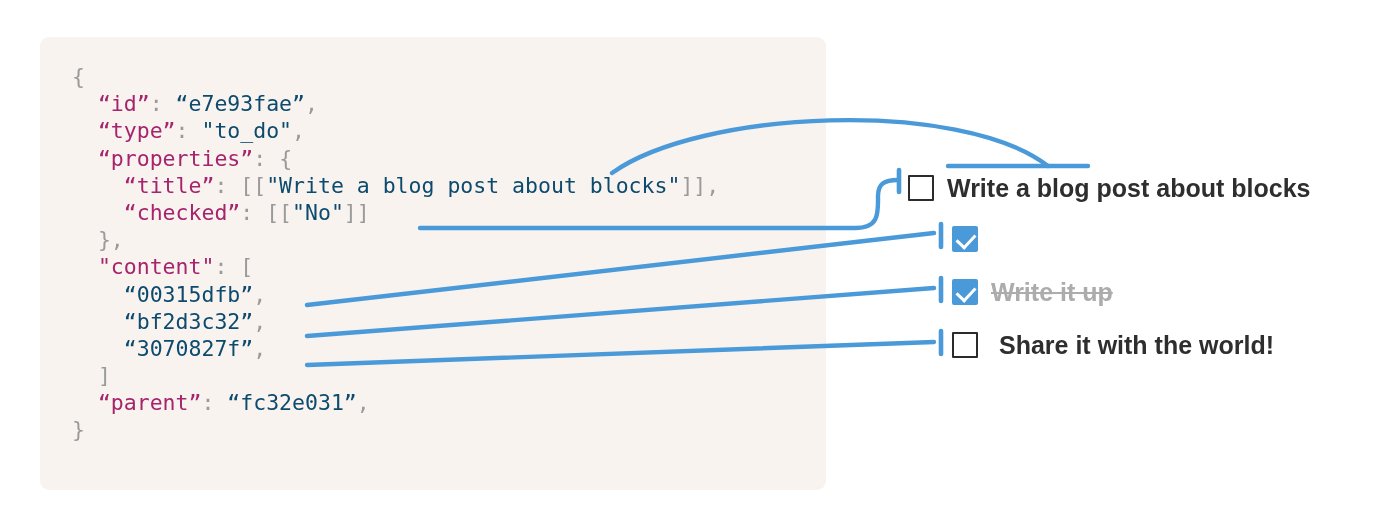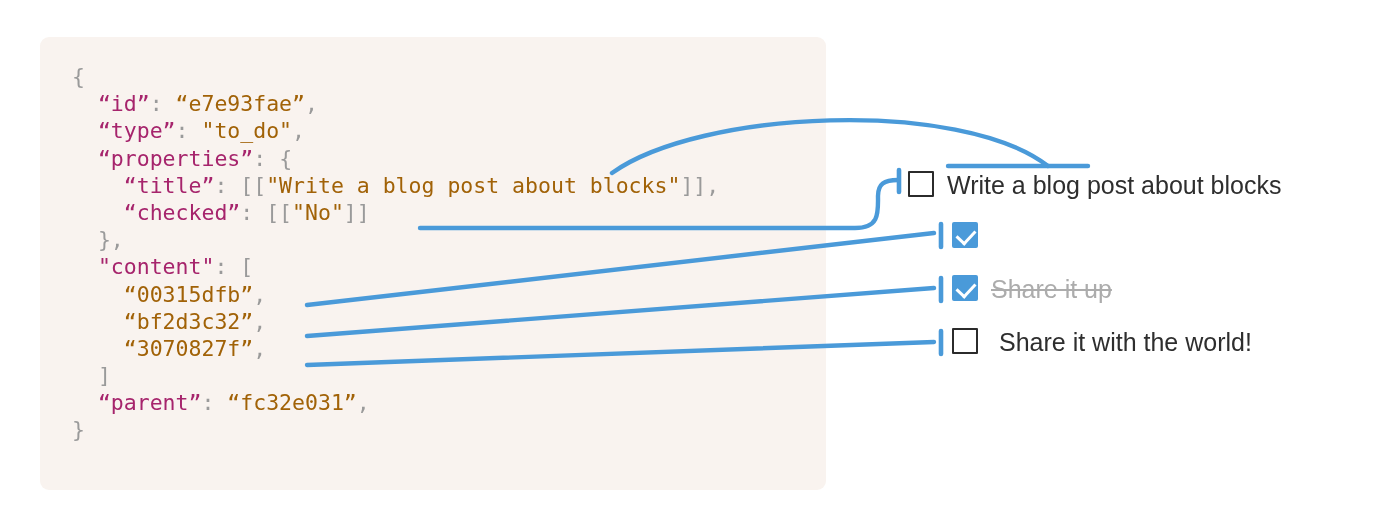--- a/index.html
+++ b/index.html
@@ -29,28 +29,30 @@
     left: 32px; top: 26px;
     font-family: "DejaVu Sans Mono", "Liberation Mono", monospace;
     font-size: 21.5px;
     line-height: 27.2px;
     white-space: pre;
     letter-spacing: 0px;
   }
   .ln { display: block; height: 27.2px; }
   .pun  { color: #9a9a9a; }
   .key  { color: #a6246c; text-align: right; }
-  .str  { color: #a16207; }
+  .str  { color: #0c4a6e; }
   .colon{ color: #9a9a9a; }
 
   
   .todo-row {
     position: absolute;
     display: flex;
+    align-items: center;
     height: 34px;
+    font-weight: bold;
   }
   .cbx {
     width: 26px; height: 26px;
     flex: 0 0 26px;
     position: relative;
   }
   .cbx.unchecked {
     border: 2.6px solid #2b2b2b;
     background: #ffffff;
     border-radius: 1px;
@@ -121,21 +123,21 @@
     <div class="cbx unchecked"></div>
     <div class="todo-label">Write a blog post about blocks</div>
   </div>
 
   <div class="todo-row" style="left:952px; top:222px;">
     <div class="cbx checked"></div>
   </div>
 
   <div class="todo-row" style="left:952px; top:275px;">
     <div class="cbx checked"></div>
-    <div class="todo-label done">Share it up</div>
+    <div class="todo-label done">Write it up</div>
   </div>
 
   <div class="todo-row" style="left:952px; top:328px;gap:8px;">
     <div class="cbx unchecked"></div>
     <div class="todo-label">Share it with the world!</div>
   </div>
 
 </div>
 
 </body></html>

